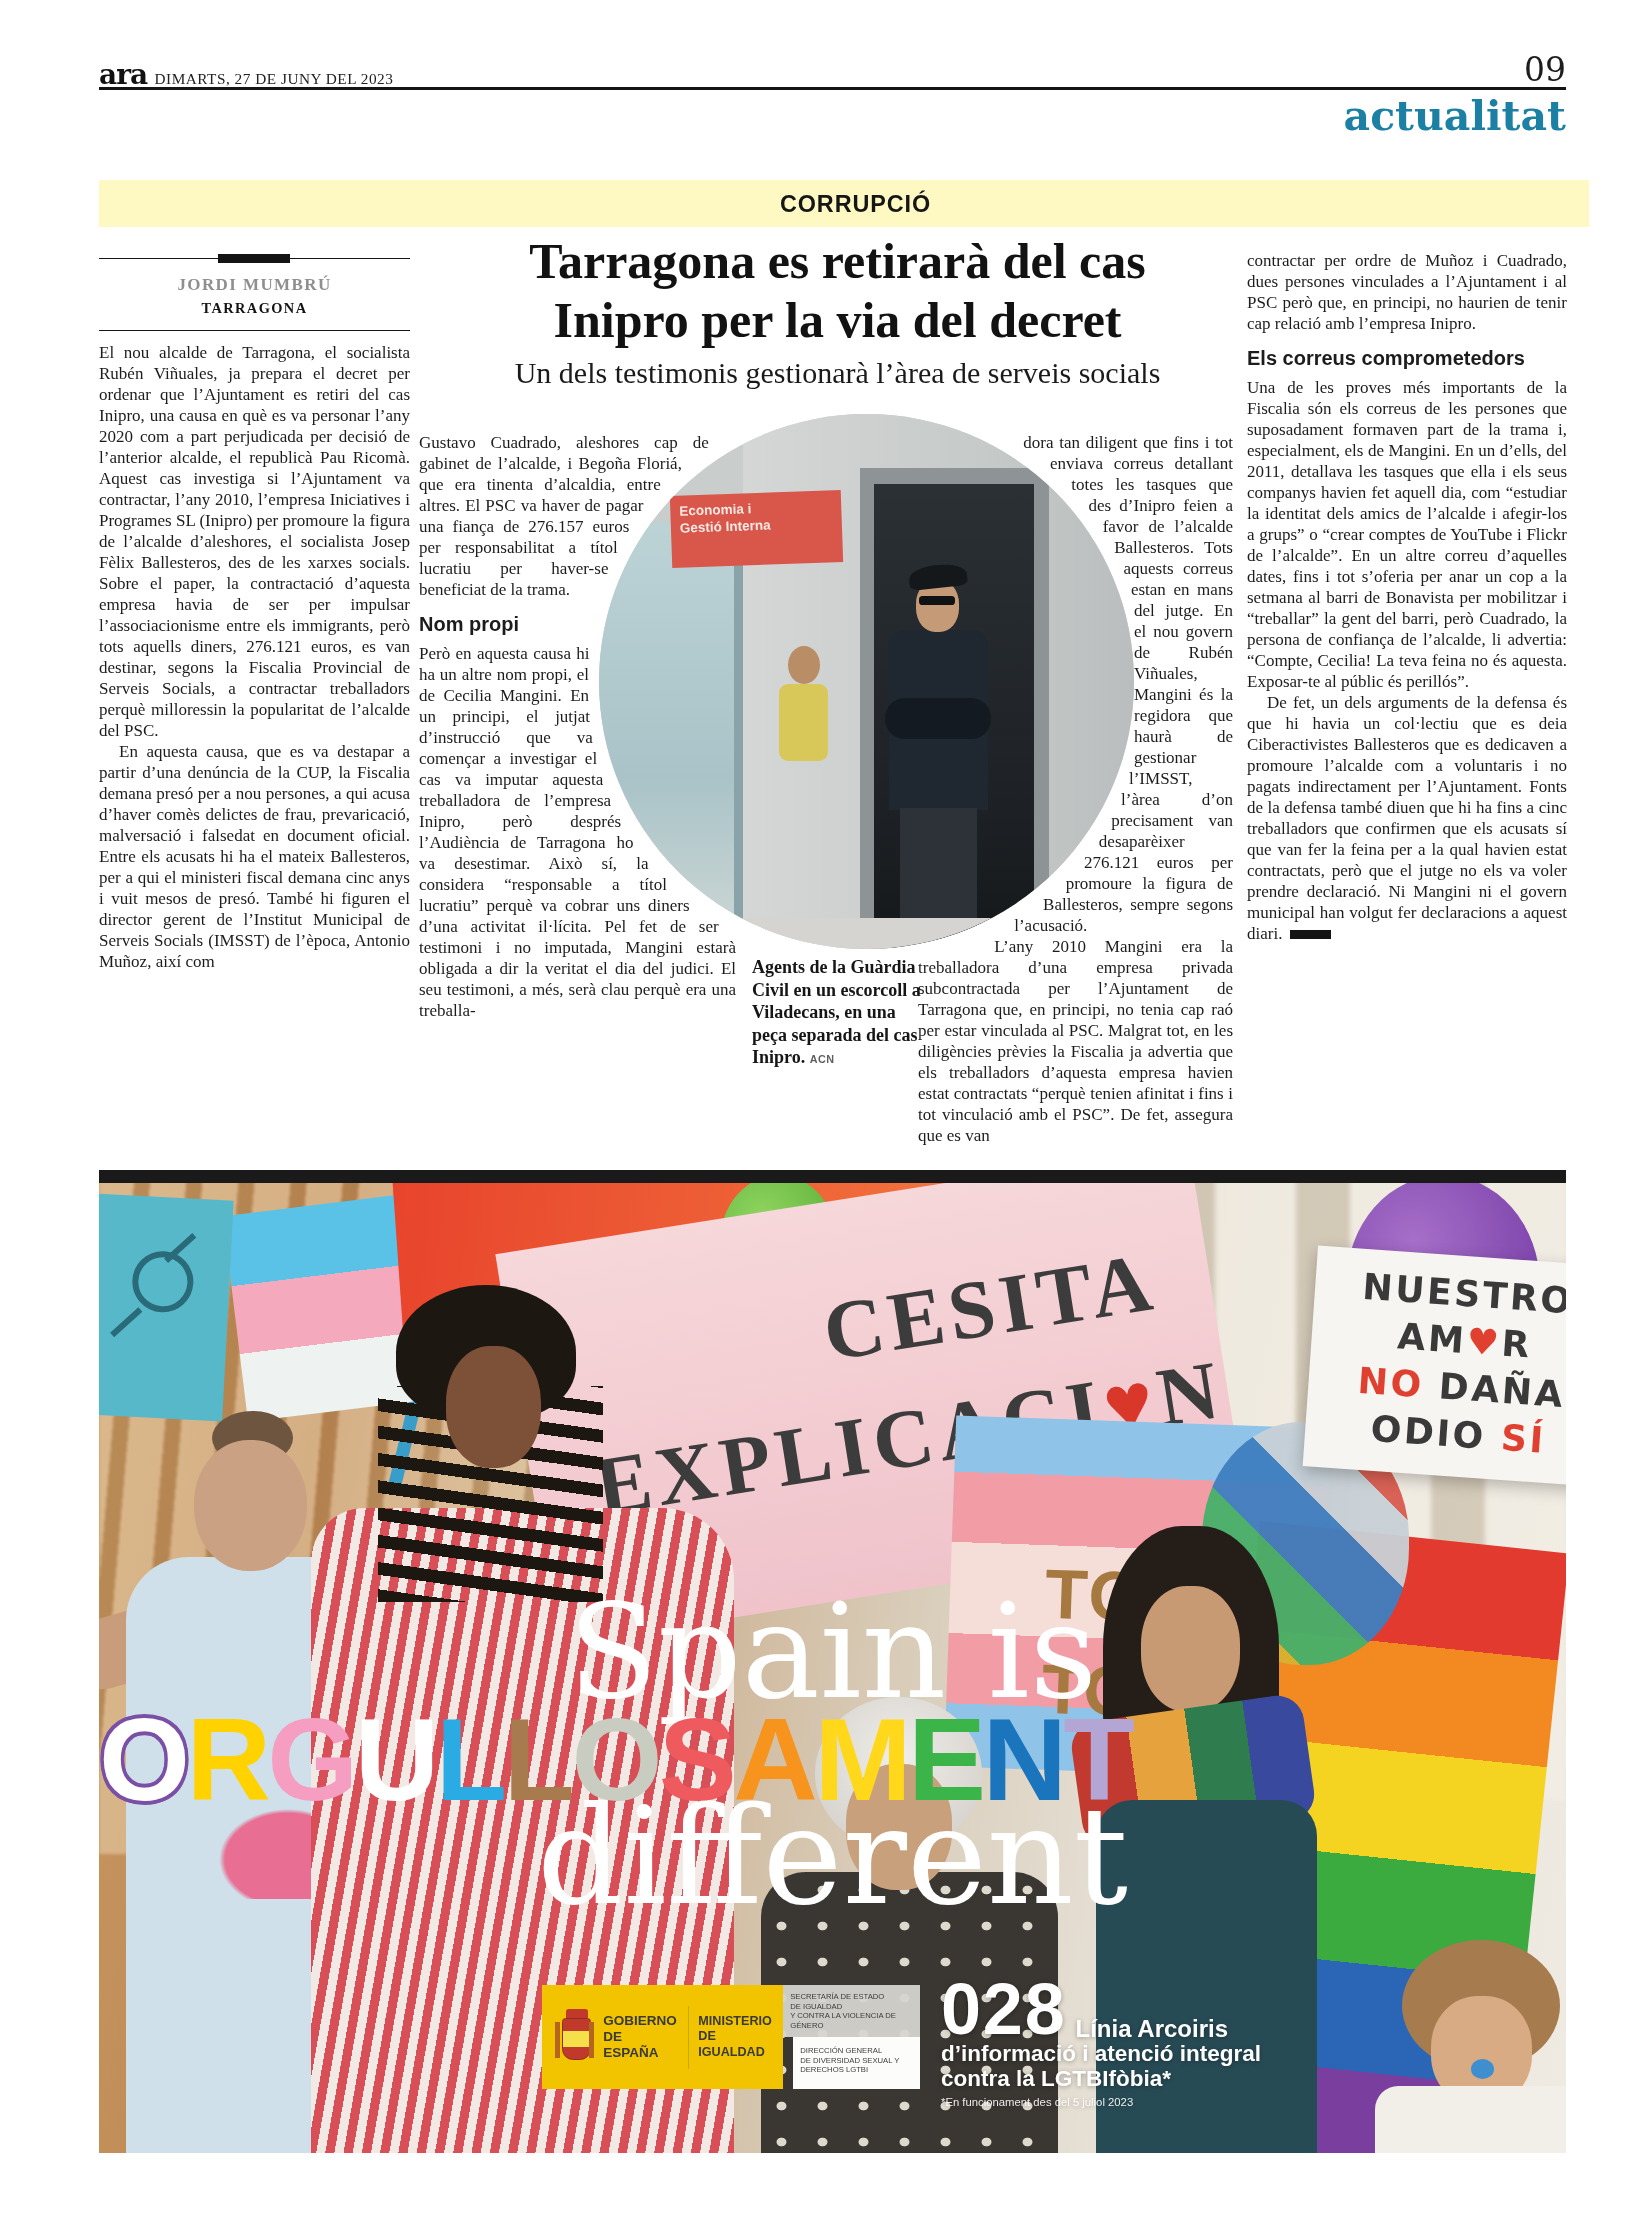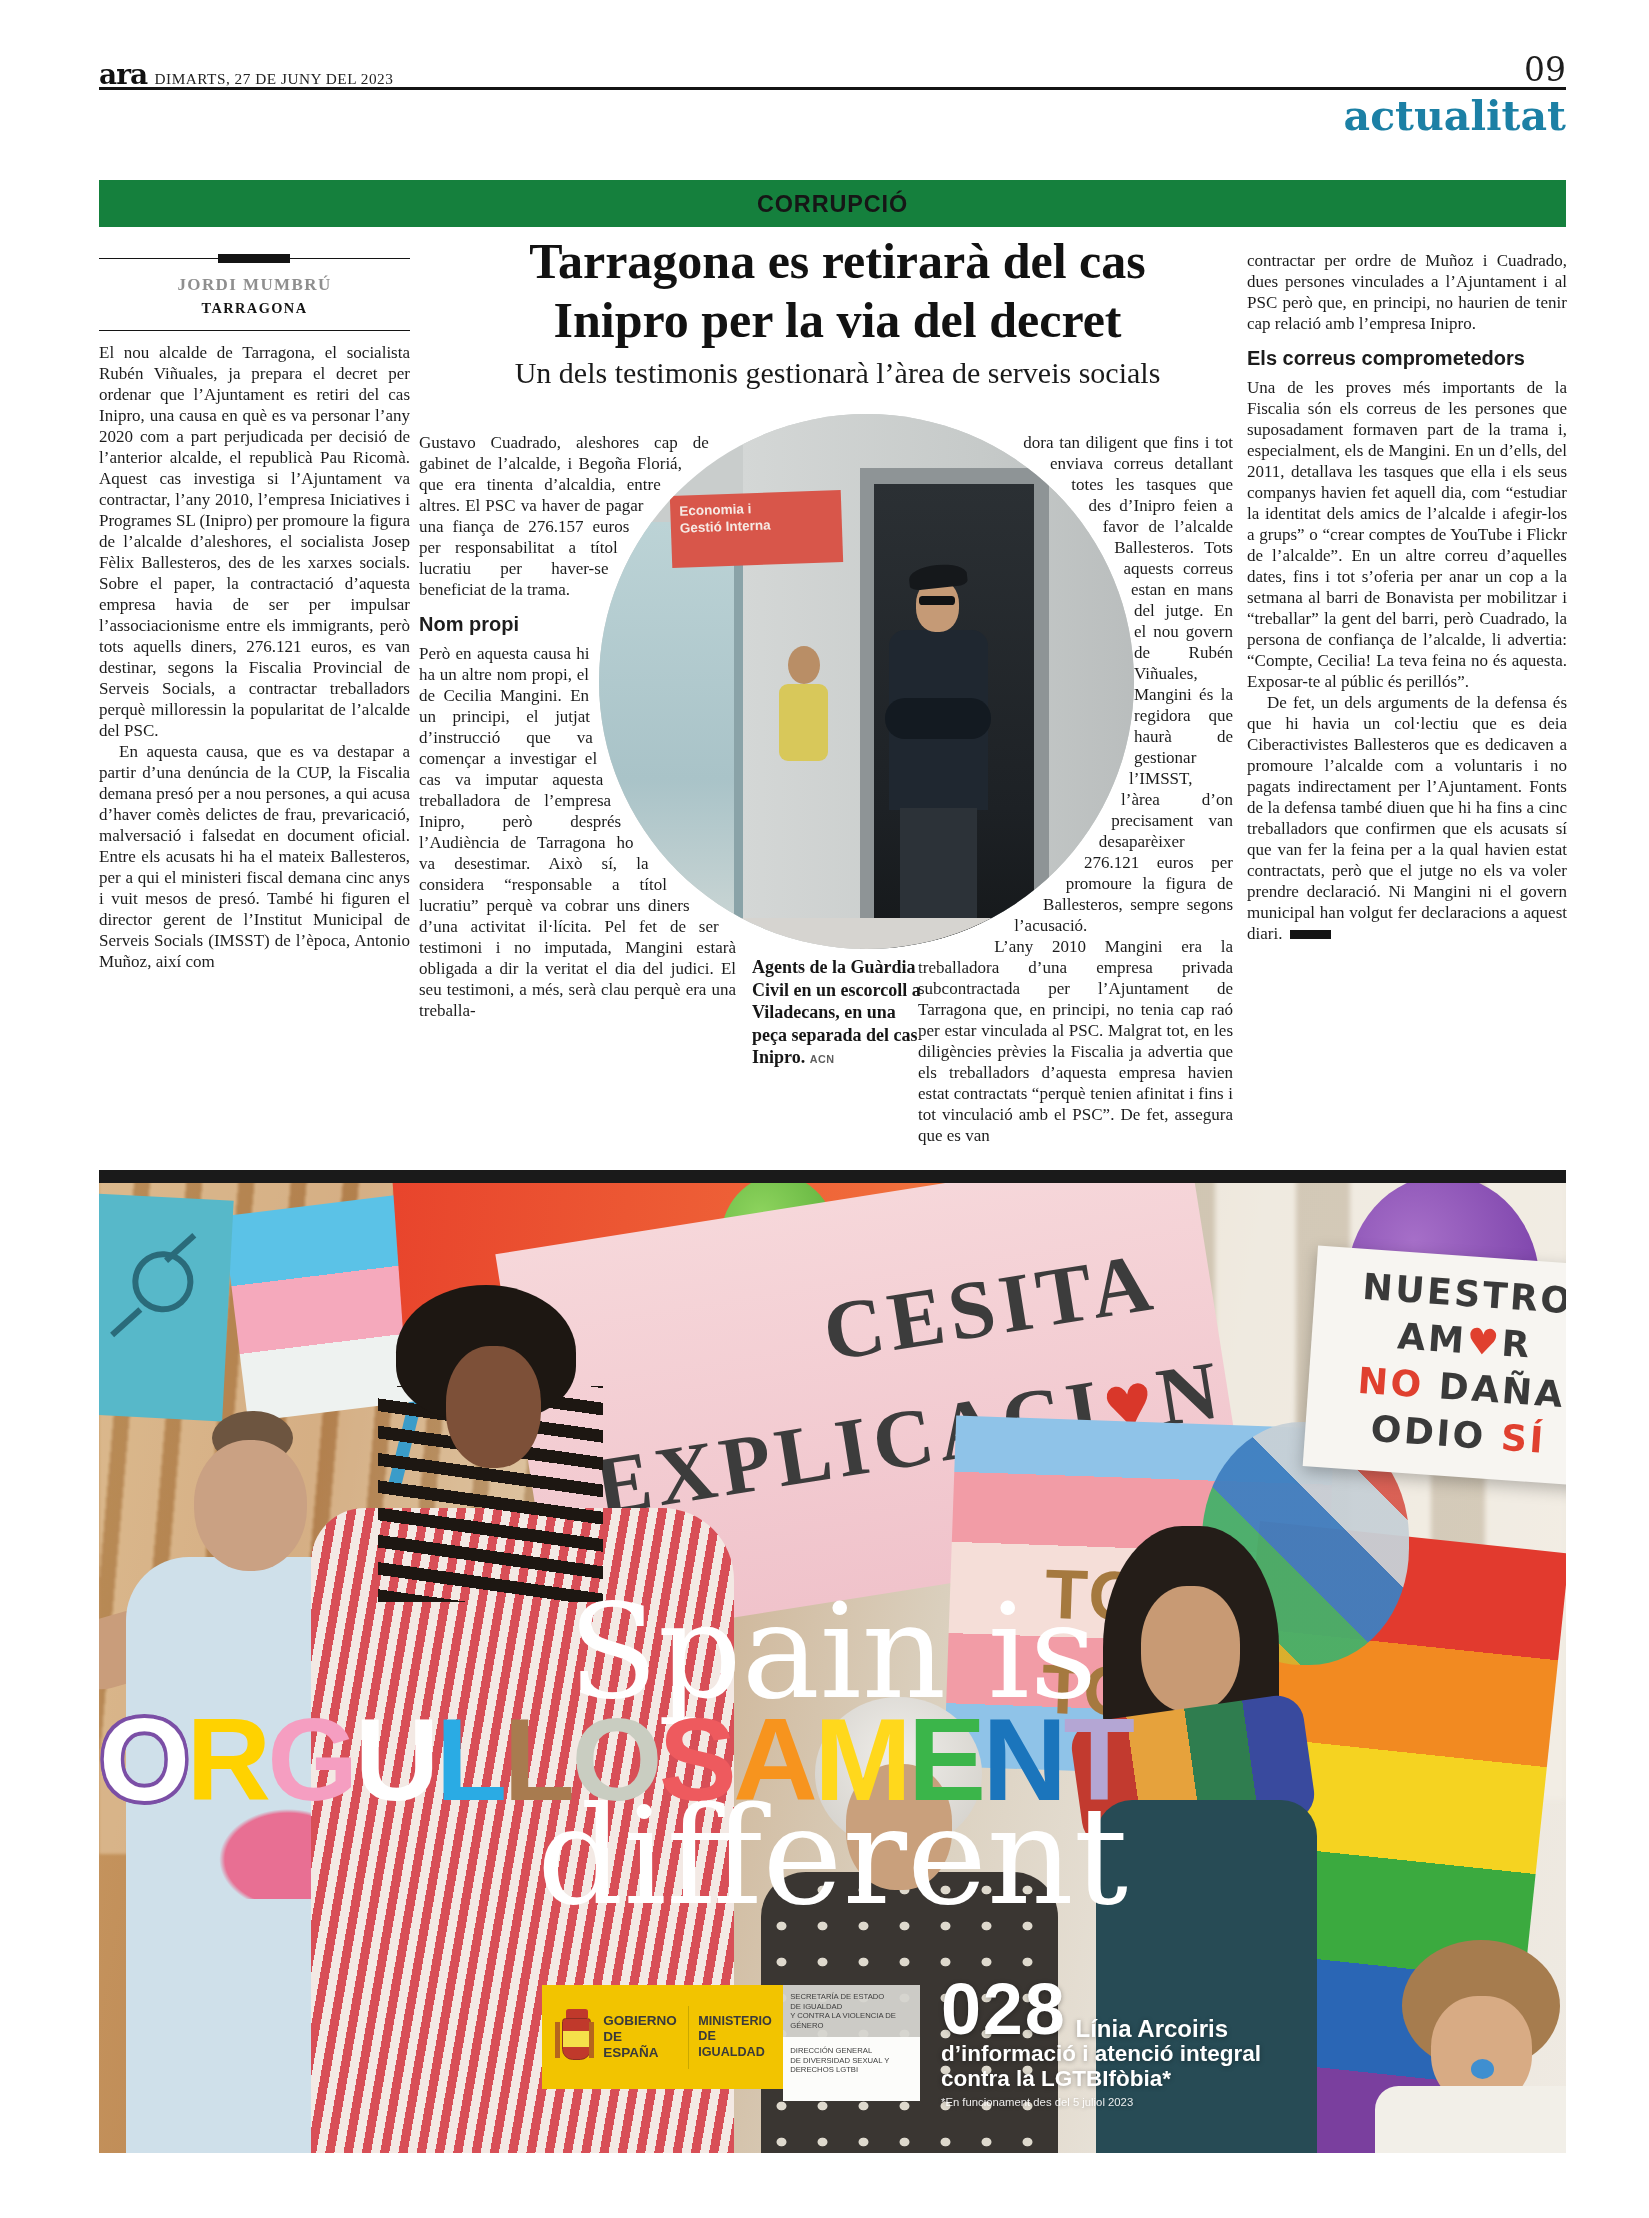--- a/index.html
+++ b/index.html
@@ -157,42 +157,42 @@
   .coat .shield{position:absolute;left:7.2px;top:10.8px;width:27px;height:40px;border-radius:3.6px 3.6px 10.8px 10.8px;
      background:linear-gradient(180deg,#c0392b 0 30%,#f5e04a 30% 70%,#c0392b 70%);border:1.8px solid #8c2f22;}
   .coat .crown{position:absolute;left:11.7px;top:1.8px;width:21.6px;height:9px;background:#c0392b;border-radius:2.7px 2.7px 0 0;}
   .coat .col-l{position:absolute;left:0;top:14.4px;width:5.4px;height:36px;background:#b5651d;}
   .coat .col-r{position:absolute;right:0;top:14.4px;width:5.4px;height:36px;background:#b5651d;}
   .gov-text{margin-left:9px;font-weight:bold;font-size:13.5px;line-height:16px;color:#3a3a3a;}
   .gov-div{width:1.8px;height:63px;background:#c9a800;margin:0 9px;}
   .min-text{font-weight:bold;font-size:12.6px;line-height:15.3px;color:#3a3a3a;}
   .dept-stack{width:137px;height:104px;}
   .dept-a{height:52px;background:rgba(214,213,207,.94);font-size:7.7px;line-height:9.5px;color:#3c3c3c;padding:7.2px 7.2px 0 7.2px;box-sizing:border-box;}
-  .dept-b{height:64px;background:#fcfcfa;font-size:7.7px;line-height:9.5px;color:#3c3c3c;padding:9px 7.2px 0 7.2px;box-sizing:border-box;}
+  .dept-b{height:52px;background:#fcfcfa;font-size:7.7px;line-height:9.5px;color:#3c3c3c;padding:9px 7.2px 0 7.2px;box-sizing:border-box;margin-left:10px;}
   .helpline{left:842px;top:808px;width:324px;z-index:6;color:#fff;font-family:"Liberation Sans",sans-serif;
      text-shadow:0 0.9px 5.4px rgba(0,0,0,.35);}
   .hl-row{display:flex;align-items:flex-end;}
   .hl-number{font-weight:bold;font-size:72px;line-height:63px;letter-spacing:1.8px;}
   .hl-title{font-weight:bold;font-size:24px;line-height:25px;margin-left:9px;}
   .hl-line{font-weight:bold;font-size:22.5px;line-height:25px;}
   .hl-note{font-size:11.3px;margin-top:5.4px;opacity:.9;}
 </style>
 </head>
 <body>
 
 <div id="page">
 
   <div class="abs brand">
     <b>ara</b><span>DIMARTS, 27 DE JUNY DEL 2023</span>
   </div>
   <div class="abs pagenum">09</div>
   <div class="abs head-rule"></div>
   <div class="abs section-name" style="color: rgb(28, 128, 165);">actualitat</div>
 
-  <div class="abs kicker" style="background-color: #15803d;">CORRUPCIÓ</div>
+  <div class="abs kicker" style="background-color: #fef9c3; padding-left: 23px;">CORRUPCIÓ</div>
 
   <div class="abs headline">
     <div>Tarragona es retirarà del cas</div>
     <div>Inipro per la via del decret</div>
   </div>
   <div class="abs byline">
     <div class="tick"></div>
     <div class="author">JORDI MUMBRÚ</div>
     <div class="place">TARRAGONA</div>
   </div>

